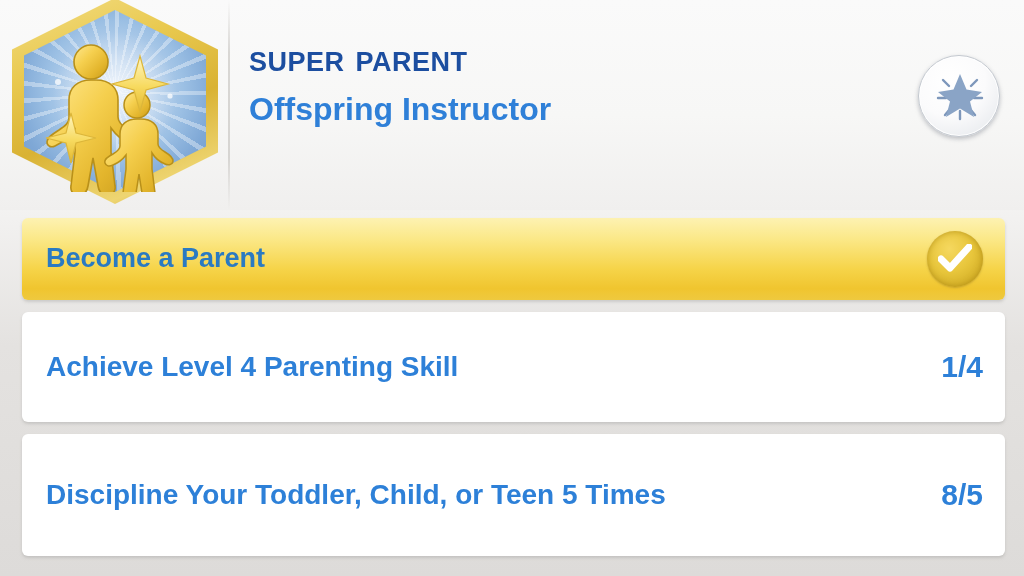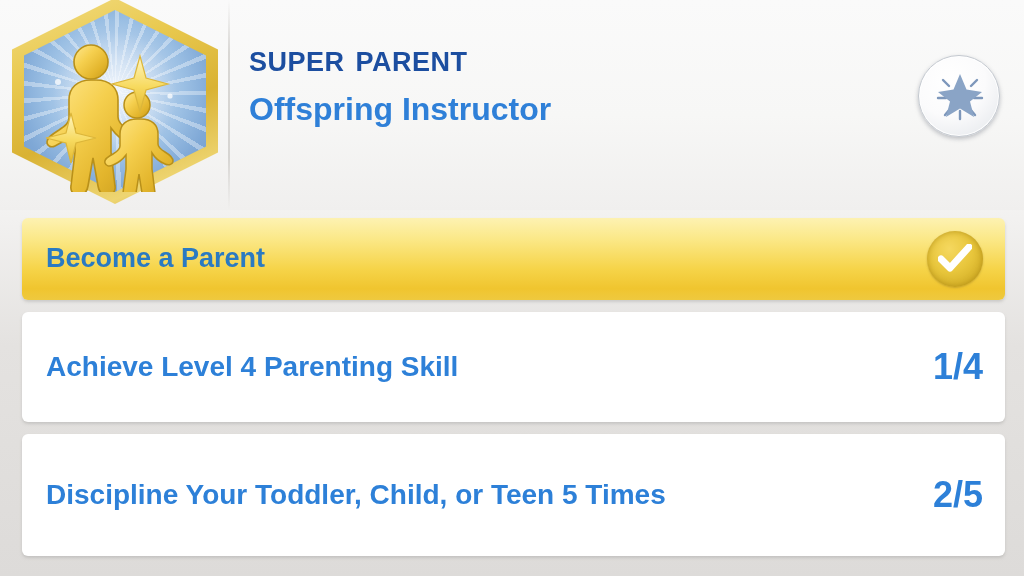--- a/index.html
+++ b/index.html
@@ -160,21 +160,21 @@
     color: #2d80d8;
     line-height: 1.45;
     padding-right: 18px;
   }
   .objective.done .obj-label {
     color: #2a7ac2;
     font-size: 27px;
   }
   .obj-count {
     flex: 0 0 auto;
-    font-size: 36px;
+    font-size: 30px;
     font-weight: 700;
     color: #2d80d8;
     white-space: nowrap;
   }
   .obj-check {
     flex: 0 0 auto;
     width: 56px;
     height: 56px;
     border-radius: 50%;
     background: radial-gradient(circle at 40% 32%, #f5d85f 0%, #e8c63c 45%, #d3ae26 80%, #c19c1d 100%);
@@ -312,17 +312,17 @@
       </div>
     </div>
 
     <div class="objective todo">
       <div class="obj-label">Achieve Level 4 Parenting Skill</div>
       <div class="obj-count">1/4</div>
     </div>
 
     <div class="objective todo tall">
       <div class="obj-label">Discipline Your Toddler, Child, or Teen 5 Times</div>
-      <div class="obj-count">2/5</div>
+      <div class="obj-count">8/5</div>
     </div>
 
   </div>
 </div>
 
 </body></html>

